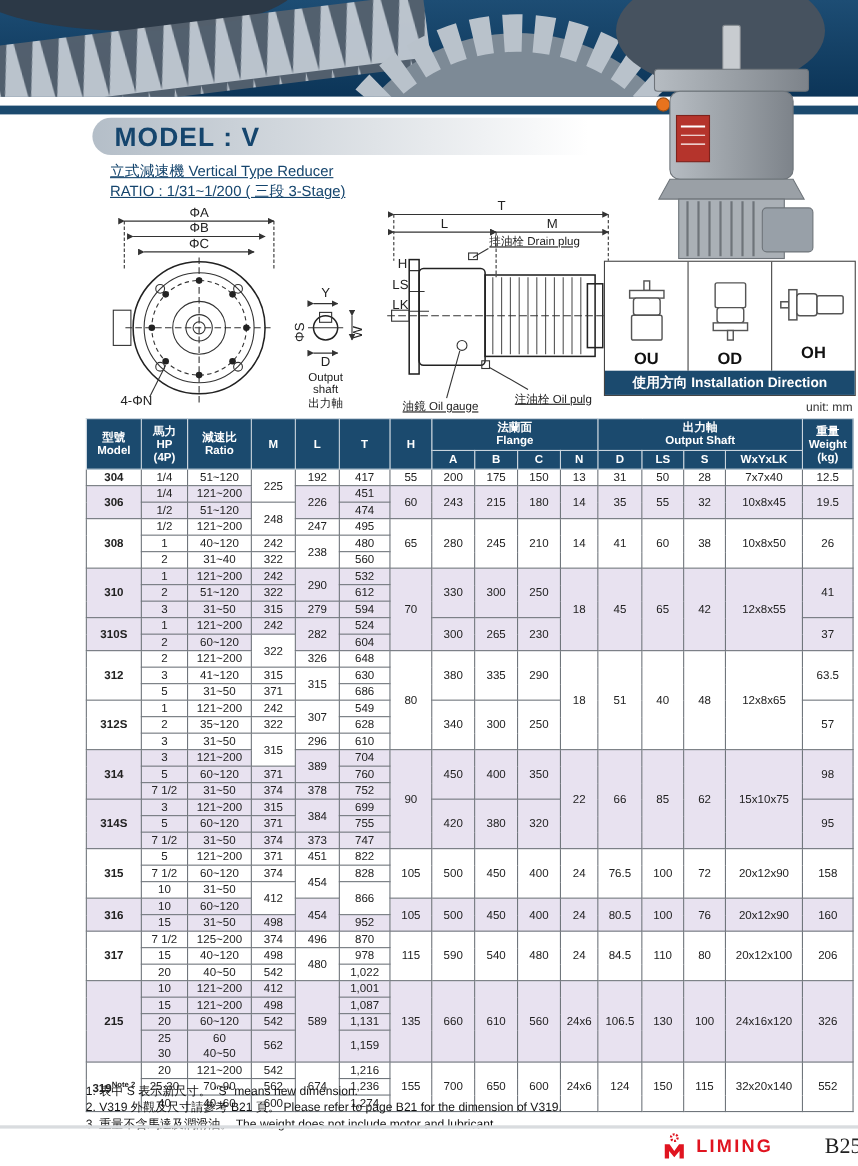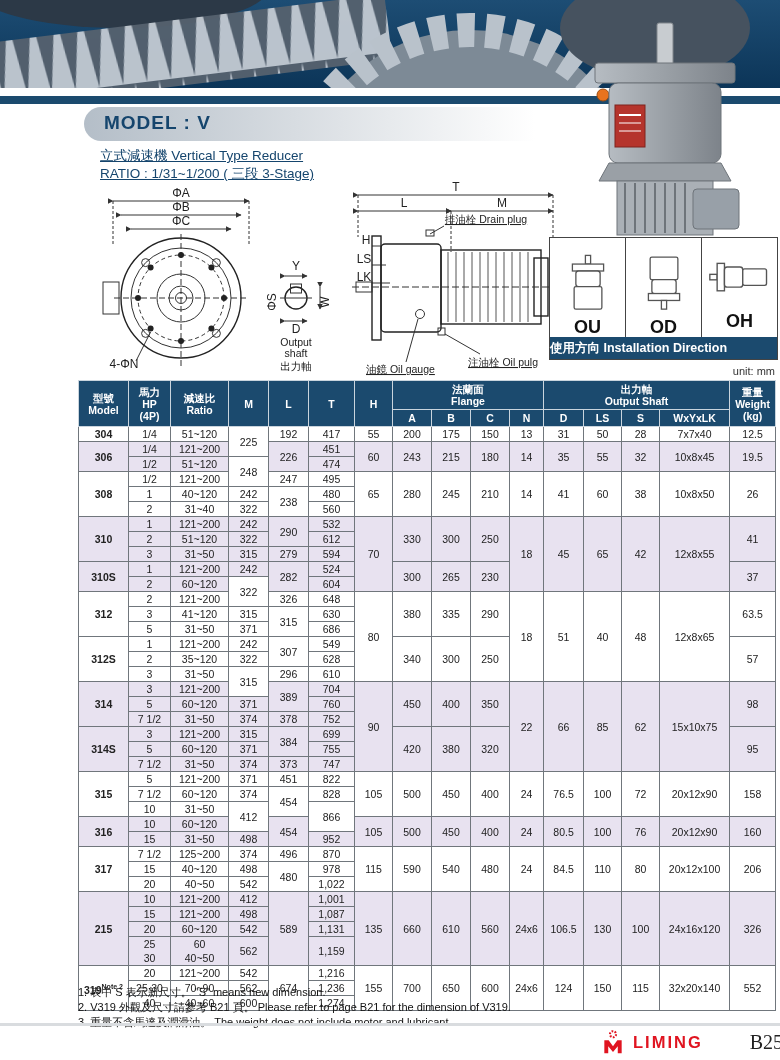--- a/index.html
+++ b/index.html
@@ -7,41 +7,41 @@
     width:780px;height:1060px;position:relative;background:#fff;overflow:hidden;
     font-family:"Liberation Sans","DejaVu Sans",sans-serif;color:#222;
   }
   
   .banner{position:absolute;left:0;top:0;width:780px;height:88px;}
   .stripe{position:absolute;left:0;top:96px;width:780px;height:8px;background:#1b4a6e;}
   .motor-photo{position:absolute;left:565px;top:20px;width:200px;height:224px;z-index:5;}
   
   .pill{position:absolute;left:84px;top:107px;width:550px;height:34px;border-radius:17px;
     background:linear-gradient(90deg,#b4bec8 0%,#d7dce1 38%,#ffffff 82%);}
-  .pill .pill-text{display:block;padding:5px 0 0 20px;font-size:19px;font-weight:bold;
+  .pill .pill-text{display:block;padding:5px 0 0 20px;font-size:24px;font-weight:bold;
     color:#15456d;letter-spacing:1px;}
   .subtitle{position:absolute;left:100px;top:147px;color:#15456d;font-size:13.5px;line-height:18px;text-decoration:underline;}
   
   .front-diagram{position:absolute;left:86px;top:186px;width:258px;height:192px;}
   .side-diagram{position:absolute;left:348px;top:182px;width:218px;height:198px;}
   svg text{font-family:"Liberation Sans","DejaVu Sans",sans-serif;}
   .dim{font-size:12px;fill:#222;}
   .lbl{font-size:10.5px;fill:#222;}
   .thin{stroke:#333;stroke-width:1;fill:none;}
   .thick{stroke:#222;stroke-width:1.4;fill:none;}
   
   .install{position:absolute;left:549px;top:237px;width:227px;height:121px;border:1px solid #444;
     background:#fff;z-index:6;display:flex;flex-direction:column;}
   .install-cells{flex:1;display:flex;}
   .install-cell{flex:1;border-right:1px solid #444;display:flex;flex-direction:column;
     align-items:center;justify-content:flex-end;padding-bottom:0;}
   .install-cell:last-child{border-right:none;justify-content:center;}
-  .install-label{font-size:18px;font-weight:bold;color:#111;line-height:20px;}
+  .install-label{font-size:15px;font-weight:bold;color:#111;line-height:20px;}
   .install-caption{height:22px;background:#1b4a6e;color:#fff;font-weight:bold;font-size:12.5px;
-    line-height:22px;}
+    text-align:center;line-height:22px;}
   
   .unit-note{position:absolute;left:640px;top:365px;width:135px;text-align:right;
     font-size:11px;color:#333;}
   .spec-table-wrap{position:absolute;left:78px;top:380px;}
   table{border-collapse:collapse;table-layout:fixed;width:697px;border-radius:23px;}
   th{background:#1b4a6e;color:#fff;font-size:10.5px;line-height:12px;font-weight:bold;
     white-space:pre-line;border:1px solid #c9d4dd;padding:2px 0;}
   td{border:1px solid #70767c;text-align:center;font-size:10.5px;line-height:14px;
     padding:0 1px;white-space:pre-line;vertical-align:middle;}
   tr.l td{background:#e8e2f0;}

